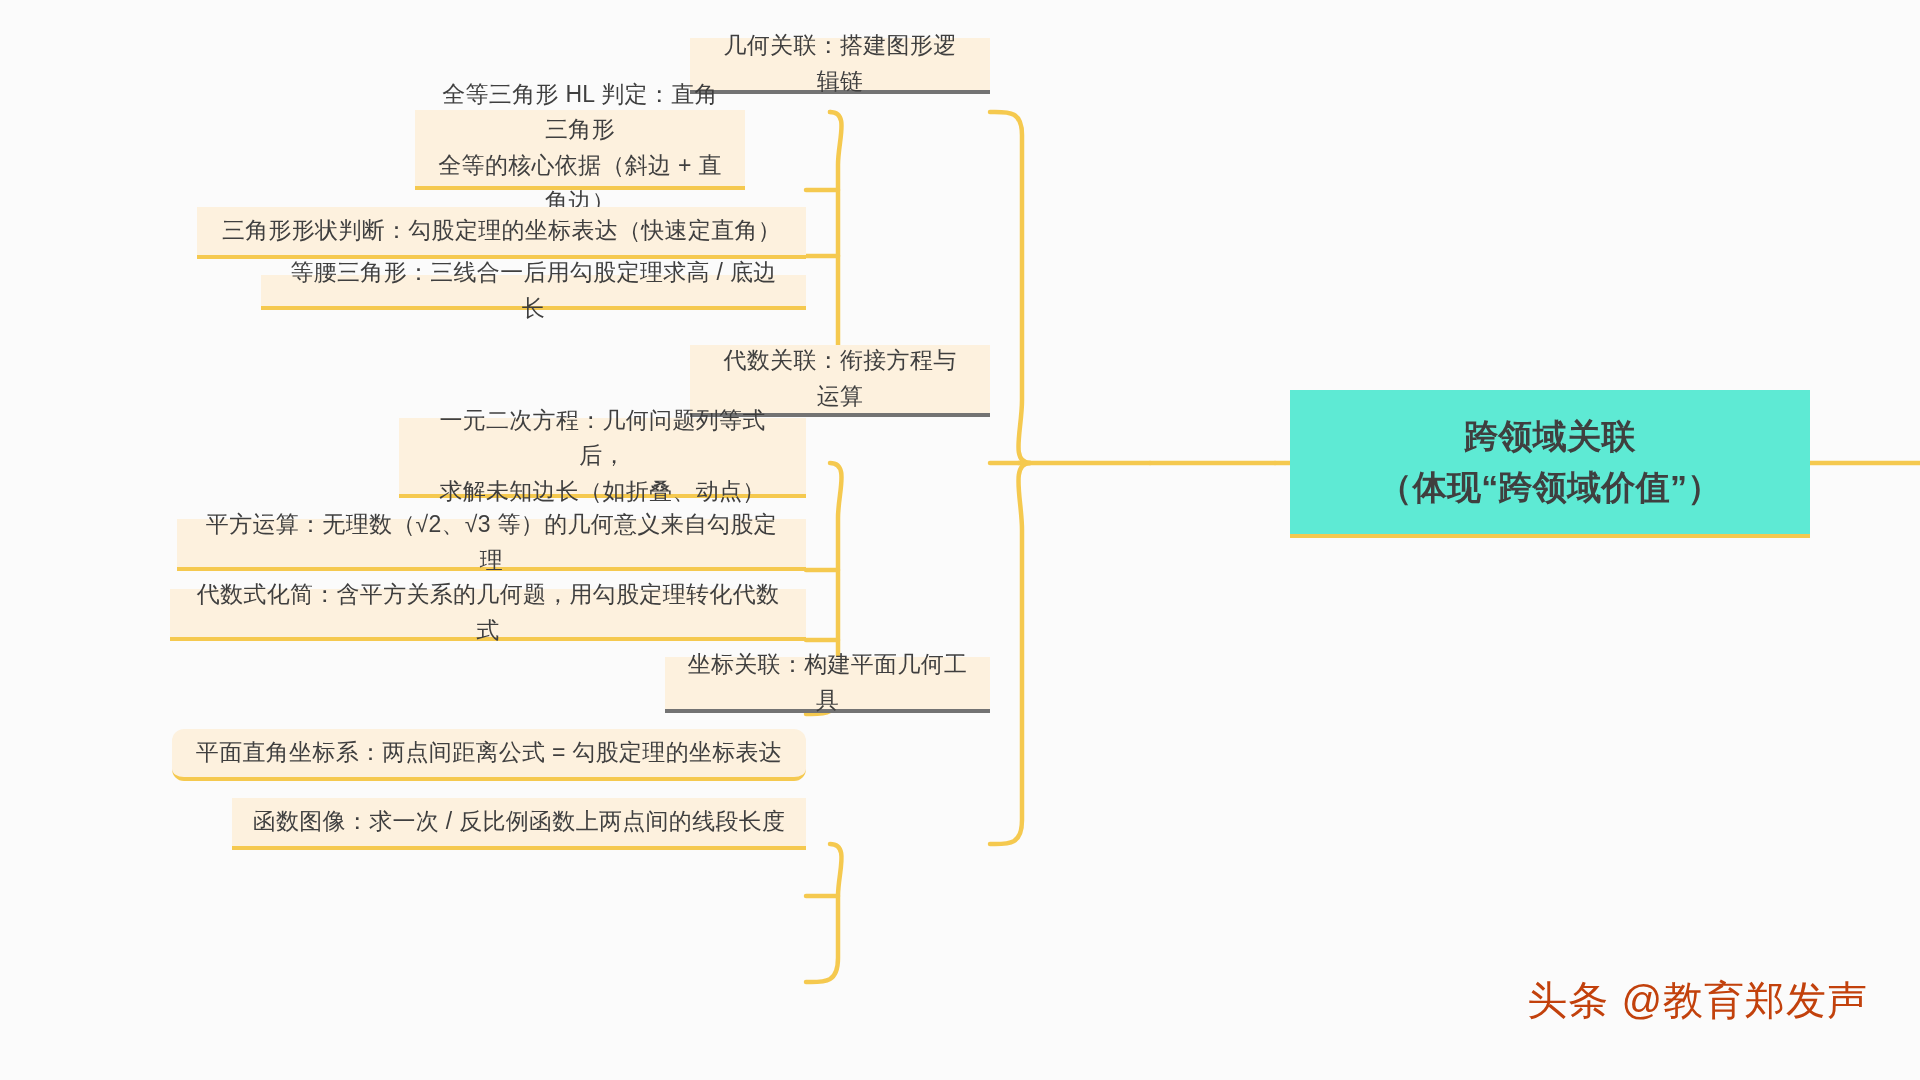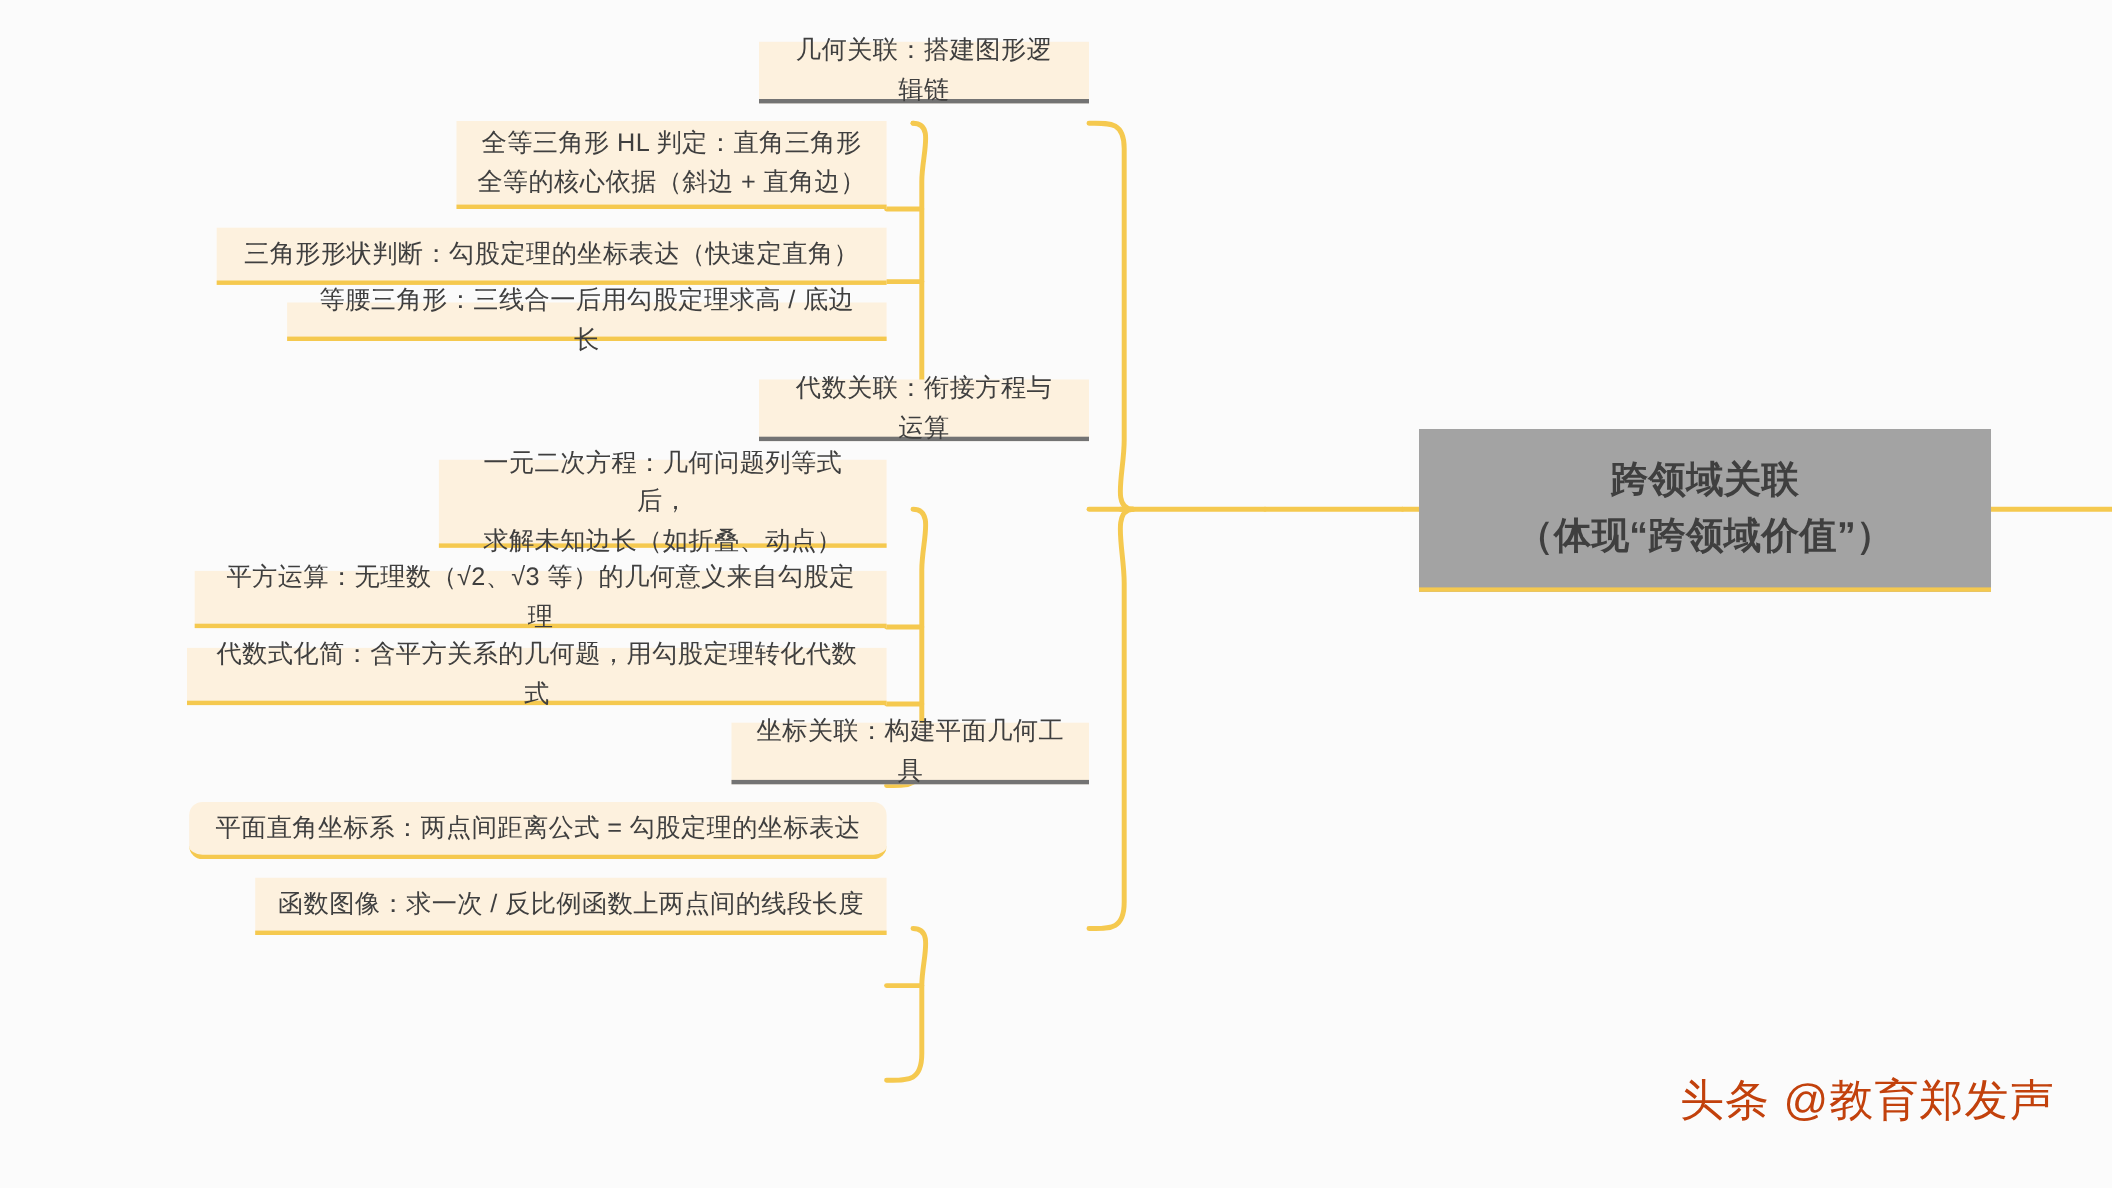--- a/index.html
+++ b/index.html
@@ -36,21 +36,21 @@
   .branch {
     font-size:23px;
     padding:10px 22px;
     border-bottom:4px solid #737373;
     background:#fdf1de;
   }
   .central {
     font-size:34px;
     font-weight:bold;
     padding:30px 40px;
-    background:#a3a3a3;
+    background:#5eead4;
     border-bottom:4px solid #f5c94f;
     line-height:1.5;
   }
 
   .watermark {
     position:absolute;
     font-size:40px;
     color:#c2410c;
     letter-spacing:1px;
     white-space:nowrap;
@@ -96,34 +96,34 @@
 
   <div class="node central" style="left:1290px; top:390px; width:520px; height:148px;">
     <span>跨领域关联
 （体现“跨领域价值”）</span>
   </div>
 
   <div class="node branch" style="left:690px; top:38px; width:300px; height:56px;">
     <span>几何关联：搭建图形逻辑链</span>
   </div>
 
-  <div class="node leaf" style="left:415px; top:110px; width:391px; height:80px;">
+  <div class="node leaf" style="left:415px; top:110px; width:330px; height:80px;">
     <span>全等三角形 HL 判定：直角三角形
 全等的核心依据（斜边 + 直角边）</span>
   </div>
 
   <div class="node leaf" style="left:197px; top:207px; width:609px; height:52px;">
     <span>三角形形状判断：勾股定理的坐标表达（快速定直角）</span>
   </div>
 
   <div class="node leaf" style="left:261px; top:275px; width:545px; height:35px;">
     <span>等腰三角形：三线合一后用勾股定理求高 / 底边长</span>
   </div>
 
-  <div class="node branch" style="left:690px; top:345px; width:300px; height:56px;">
+  <div class="node branch" style="left:690px; top:345px; width:300px; height:72px;">
     <span>代数关联：衔接方程与运算</span>
   </div>
 
   <div class="node leaf" style="left:399px; top:418px; width:407px; height:80px;">
     <span>一元二次方程：几何问题列等式后，
 求解未知边长（如折叠、动点）</span>
   </div>
 
   <div class="node leaf" style="left:177px; top:519px; width:629px; height:52px;">
     <span>平方运算：无理数（√2、√3 等）的几何意义来自勾股定理</span>

